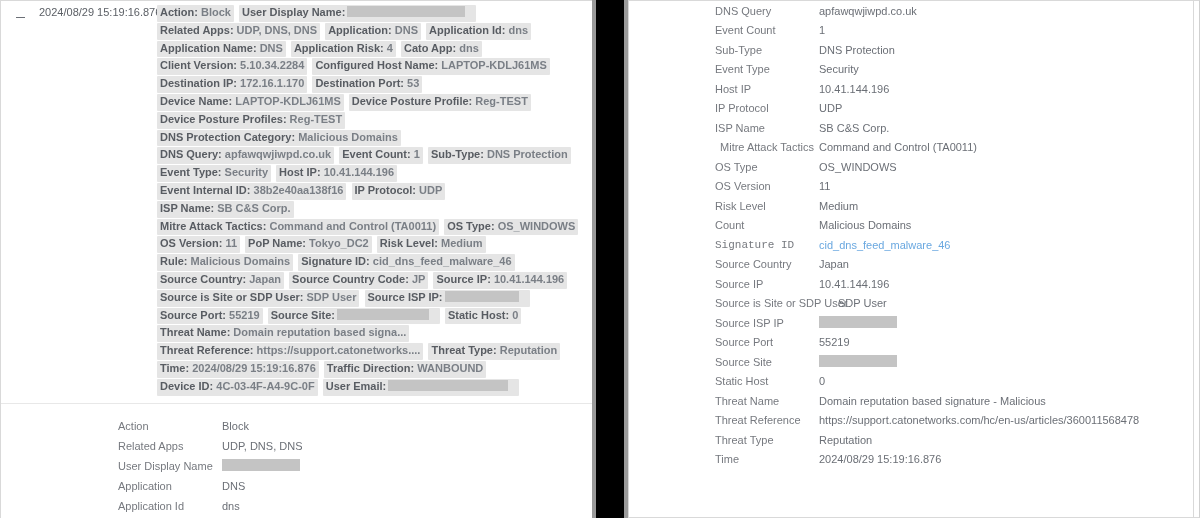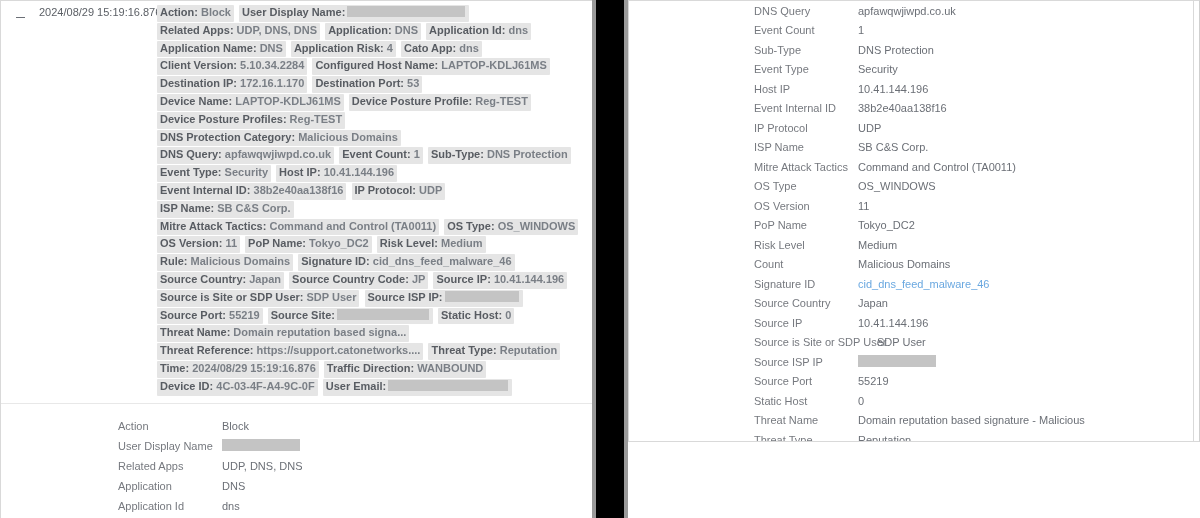--- a/index.html
+++ b/index.html
@@ -93,21 +93,21 @@
   }
   .chip .k { color: #585c62; }
   .chip .v { color: #7a7f86; }
   .chip .redact {
     display: inline-block;
     background: #c4c4c4;
     height: 11px;
     vertical-align: -1px;
     margin-left: 2px;
   }
-  .chip.wide-redact { padding-right: 4px; }
+  .chip.wide-redact { padding-right: 11px; }
 
   .divider {
     height: 1px;
     background: #e8e8e8;
     margin: 6px 0 0 0;
   }
 
   
   .detail-list {
     padding-top: 12px;
@@ -144,28 +144,27 @@
     height: 518px;
     background: #000000;
     border-left: 4px solid #9a9a9a;
     border-right: 4px solid #9a9a9a;
     box-sizing: border-box;
   }
 
   
   .right-pane {
     flex: 1;
-    height: 442px;
+    height: 518px;
     background: #ffffff;
     border: 1px solid #d9d9d9;
     border-right: 1px solid #d0d0d0;
     box-sizing: border-box;
     position: relative;
     overflow: hidden;
-    padding-left: 39px;
   }
   .right-pane .detail-list { padding-left: 86px; padding-top: 0; }
   .right-pane .detail-row { height: 19.5px; }
   .right-pane .detail-label { width: 104px; min-width: 104px; }
 
   .right-edge {
     position: absolute;
     top: 0;
     right: 5px;
     width: 1px;
@@ -189,28 +188,28 @@
     </div>
 
     <div class="divider"></div>
 
     <div class="detail-list" id="left-details">
         <div class="detail-row">
           <div class="detail-label" style="width: 104px; min-width: 104px;">Action</div>
           <div class="detail-value">Block</div>
         </div>
         <div class="detail-row">
+          <div class="detail-label" style="width: 104px; min-width: 104px;">Related Apps</div>
+          <div class="detail-value">UDP, DNS, DNS</div>
+        </div>
+        <div class="detail-row">
           <div class="detail-label" style="width: 104px; min-width: 104px;">User Display Name</div>
           <div class="detail-value"><span class="redact-box" style="width: 78px;"></span></div>
         </div>
         <div class="detail-row">
-          <div class="detail-label" style="width: 104px; min-width: 104px;">Related Apps</div>
-          <div class="detail-value">UDP, DNS, DNS</div>
-        </div>
-        <div class="detail-row">
           <div class="detail-label" style="width: 104px; min-width: 104px;">Application</div>
           <div class="detail-value">DNS</div>
         </div>
         <div class="detail-row">
           <div class="detail-label" style="width: 104px; min-width: 104px;">Application Id</div>
           <div class="detail-value">dns</div>
         </div>
         <div class="detail-row">
           <div class="detail-label" style="width: 104px; min-width: 104px;">Application Name</div>
           <div class="detail-value">DNS</div>
@@ -240,57 +239,49 @@
         </div>
         <div class="detail-row">
           <div class="detail-label" style="width: 104px; min-width: 104px;">Event Type</div>
           <div class="detail-value">Security</div>
         </div>
         <div class="detail-row">
           <div class="detail-label" style="width: 104px; min-width: 104px;">Host IP</div>
           <div class="detail-value">10.41.144.196</div>
         </div>
         <div class="detail-row">
-          <div class="detail-label" style="width: 104px; min-width: 104px;">Event Internal ID</div>
-          <div class="detail-value">38b2e40aa138f16</div>
-        </div>
-        <div class="detail-row">
           <div class="detail-label" style="width: 104px; min-width: 104px;">IP Protocol</div>
           <div class="detail-value">UDP</div>
         </div>
         <div class="detail-row">
           <div class="detail-label" style="width: 104px; min-width: 104px;">ISP Name</div>
           <div class="detail-value">SB C&amp;S Corp.</div>
         </div>
         <div class="detail-row">
-          <div class="detail-label" style="width: 104px; min-width: 104px;">Mitre Attack Tactics</div>
+          <div class="detail-label" style="width: 104px; min-width: 104px; text-align: center;">Mitre Attack Tactics</div>
           <div class="detail-value">Command and Control (TA0011)</div>
         </div>
         <div class="detail-row">
           <div class="detail-label" style="width: 104px; min-width: 104px;">OS Type</div>
           <div class="detail-value">OS_WINDOWS</div>
         </div>
         <div class="detail-row">
           <div class="detail-label" style="width: 104px; min-width: 104px;">OS Version</div>
           <div class="detail-value">11</div>
         </div>
         <div class="detail-row">
-          <div class="detail-label" style="width: 104px; min-width: 104px;">PoP Name</div>
-          <div class="detail-value">Tokyo_DC2</div>
-        </div>
-        <div class="detail-row">
           <div class="detail-label" style="width: 104px; min-width: 104px;">Risk Level</div>
           <div class="detail-value">Medium</div>
         </div>
         <div class="detail-row">
           <div class="detail-label" style="width: 104px; min-width: 104px;">Count</div>
           <div class="detail-value">Malicious Domains</div>
         </div>
         <div class="detail-row">
-          <div class="detail-label" style="width: 104px; min-width: 104px;">Signature ID</div>
+          <div class="detail-label" style="width: 104px; min-width: 104px; font-family: Liberation Mono, monospace;">Signature ID</div>
           <div class="detail-value link">cid_dns_feed_malware_46</div>
         </div>
         <div class="detail-row">
           <div class="detail-label" style="width: 104px; min-width: 104px;">Source Country</div>
           <div class="detail-value">Japan</div>
         </div>
         <div class="detail-row">
           <div class="detail-label" style="width: 104px; min-width: 104px;">Source IP</div>
           <div class="detail-value">10.41.144.196</div>
         </div>
@@ -300,26 +291,34 @@
         </div>
         <div class="detail-row">
           <div class="detail-label" style="width: 104px; min-width: 104px;">Source ISP IP</div>
           <div class="detail-value"><span class="redact-box" style="width: 78px;"></span></div>
         </div>
         <div class="detail-row">
           <div class="detail-label" style="width: 104px; min-width: 104px;">Source Port</div>
           <div class="detail-value">55219</div>
         </div>
         <div class="detail-row">
+          <div class="detail-label" style="width: 104px; min-width: 104px;">Source Site</div>
+          <div class="detail-value"><span class="redact-box" style="width: 78px;"></span></div>
+        </div>
+        <div class="detail-row">
           <div class="detail-label" style="width: 104px; min-width: 104px;">Static Host</div>
           <div class="detail-value">0</div>
         </div>
         <div class="detail-row">
           <div class="detail-label" style="width: 104px; min-width: 104px;">Threat Name</div>
           <div class="detail-value">Domain reputation based signature - Malicious</div>
+        </div>
+        <div class="detail-row">
+          <div class="detail-label" style="width: 104px; min-width: 104px;">Threat Reference</div>
+          <div class="detail-value">https://support.catonetworks.com/hc/en-us/articles/360011568478</div>
         </div>
         <div class="detail-row">
           <div class="detail-label" style="width: 104px; min-width: 104px;">Threat Type</div>
           <div class="detail-value">Reputation</div>
         </div>
         <div class="detail-row">
           <div class="detail-label" style="width: 104px; min-width: 104px;">Time</div>
           <div class="detail-value">2024/08/29 15:19:16.876</div>
         </div>
       </div>

